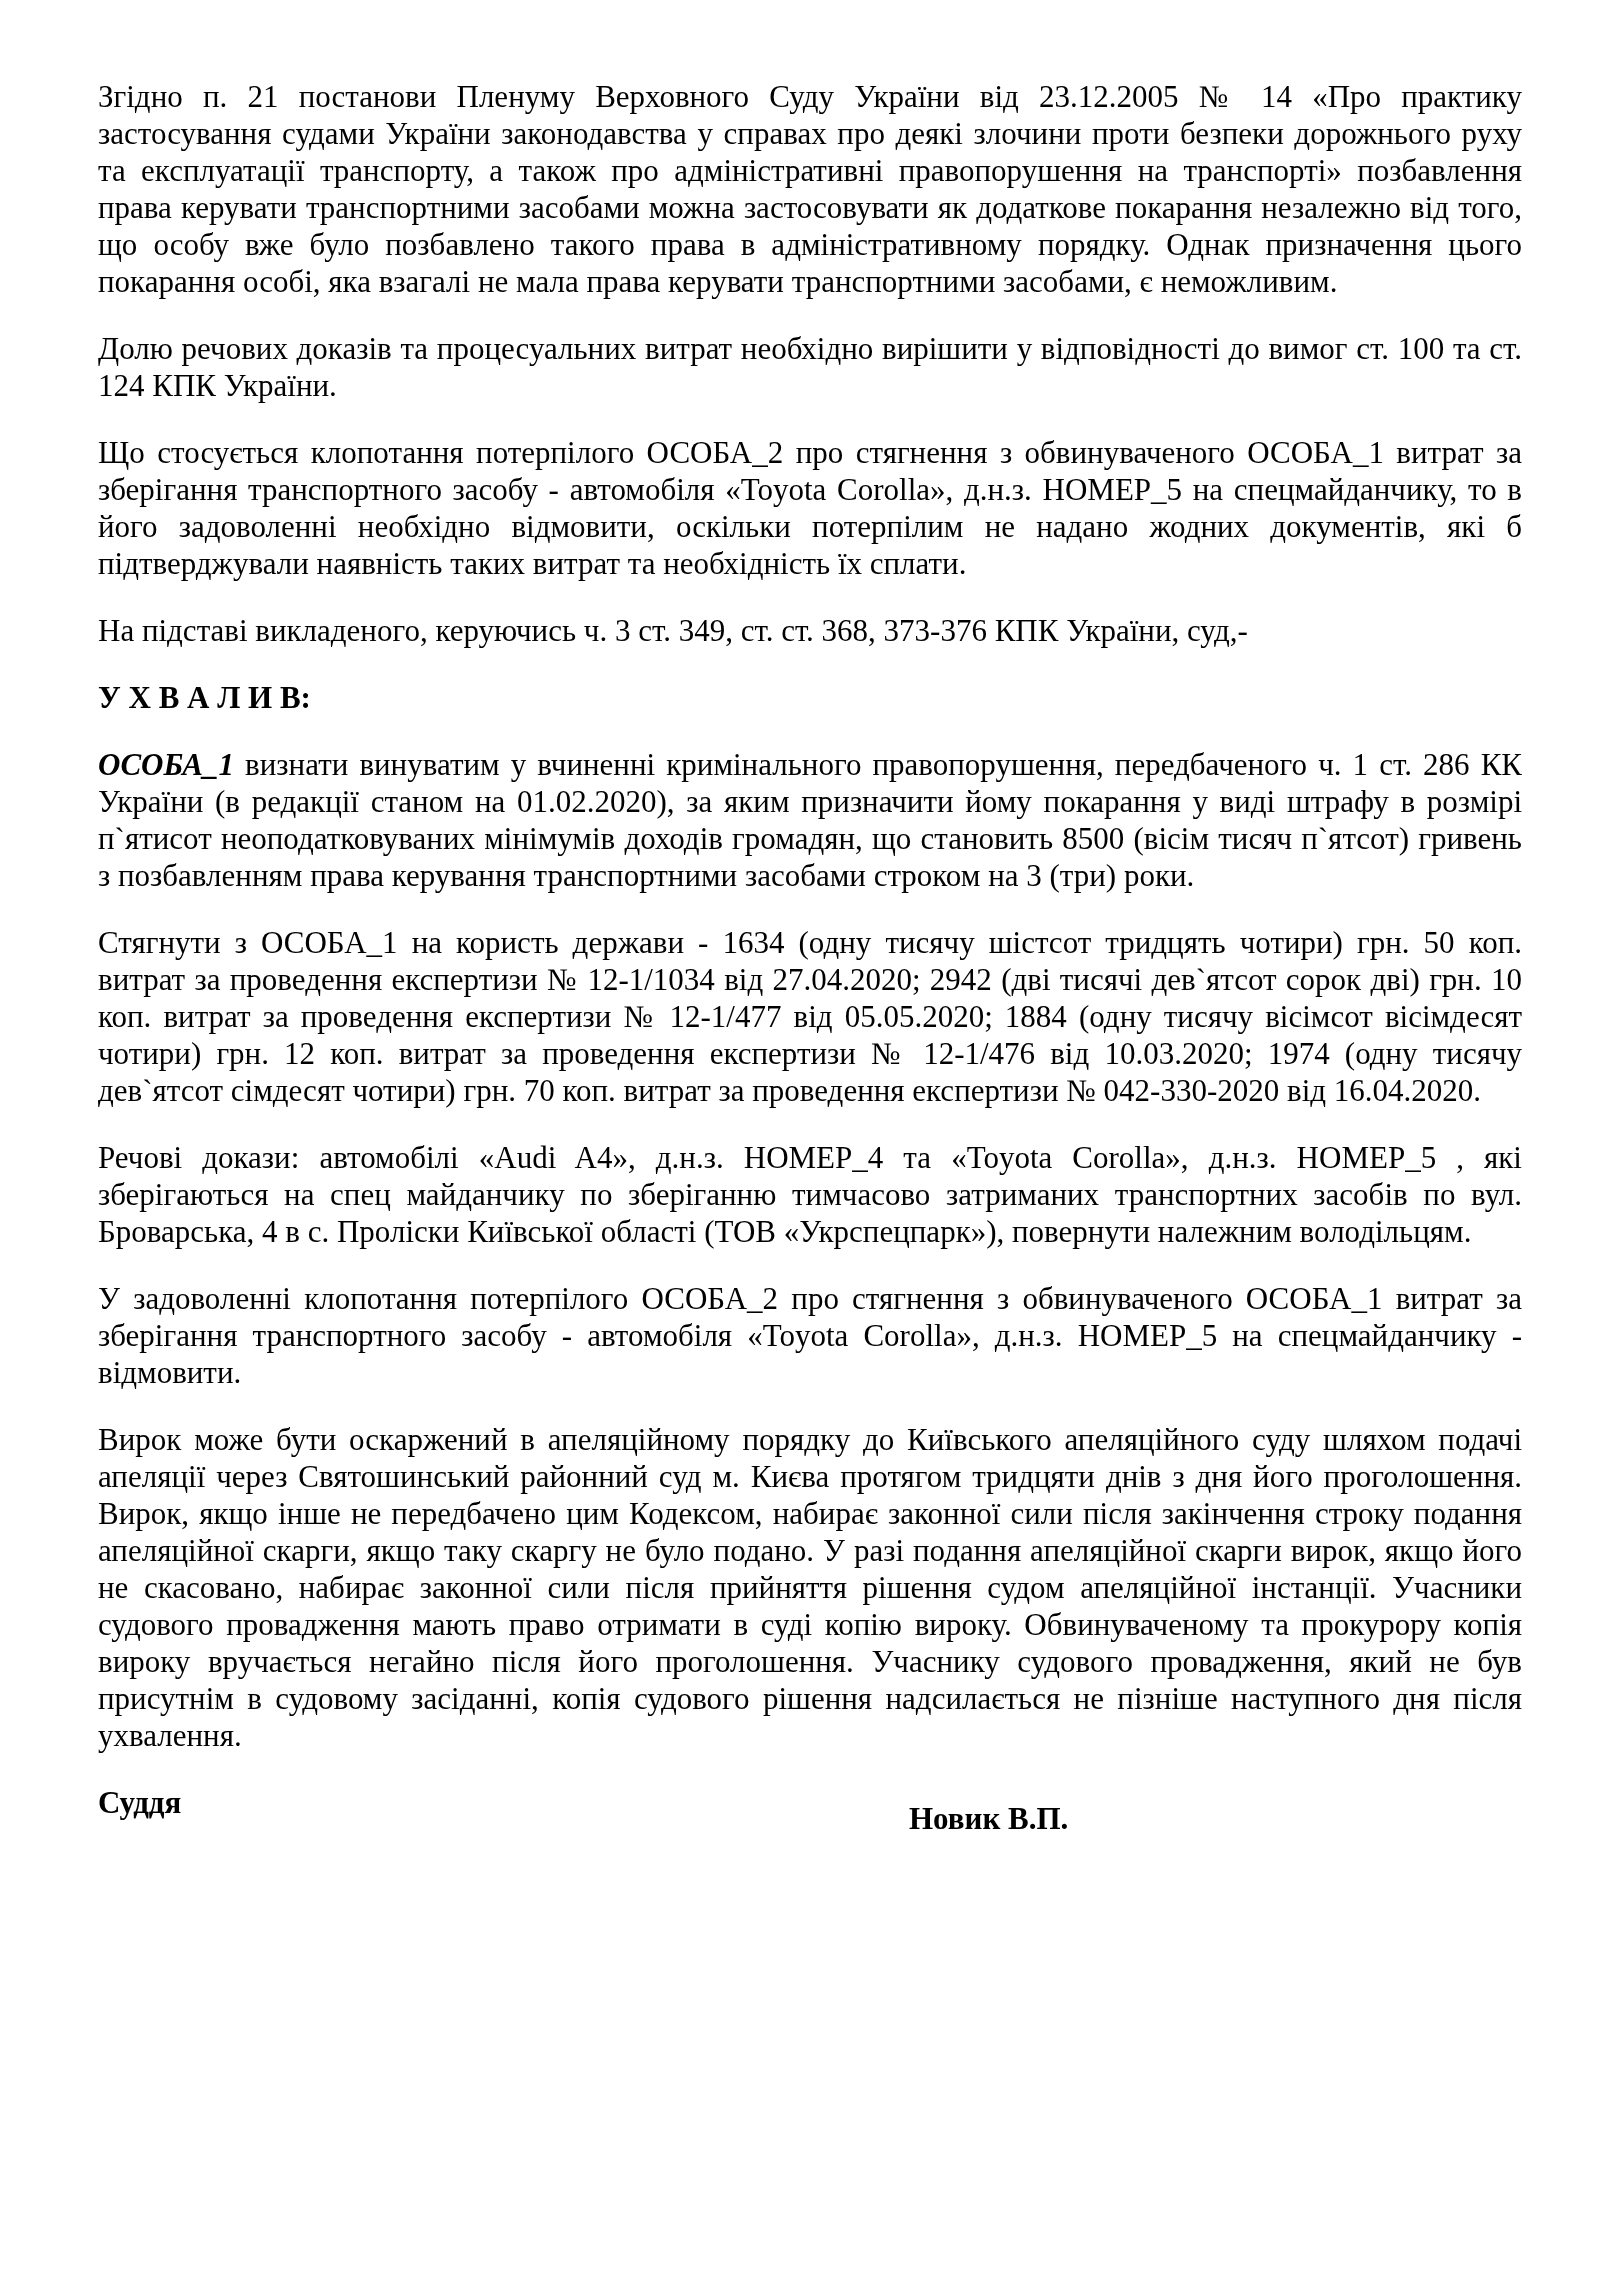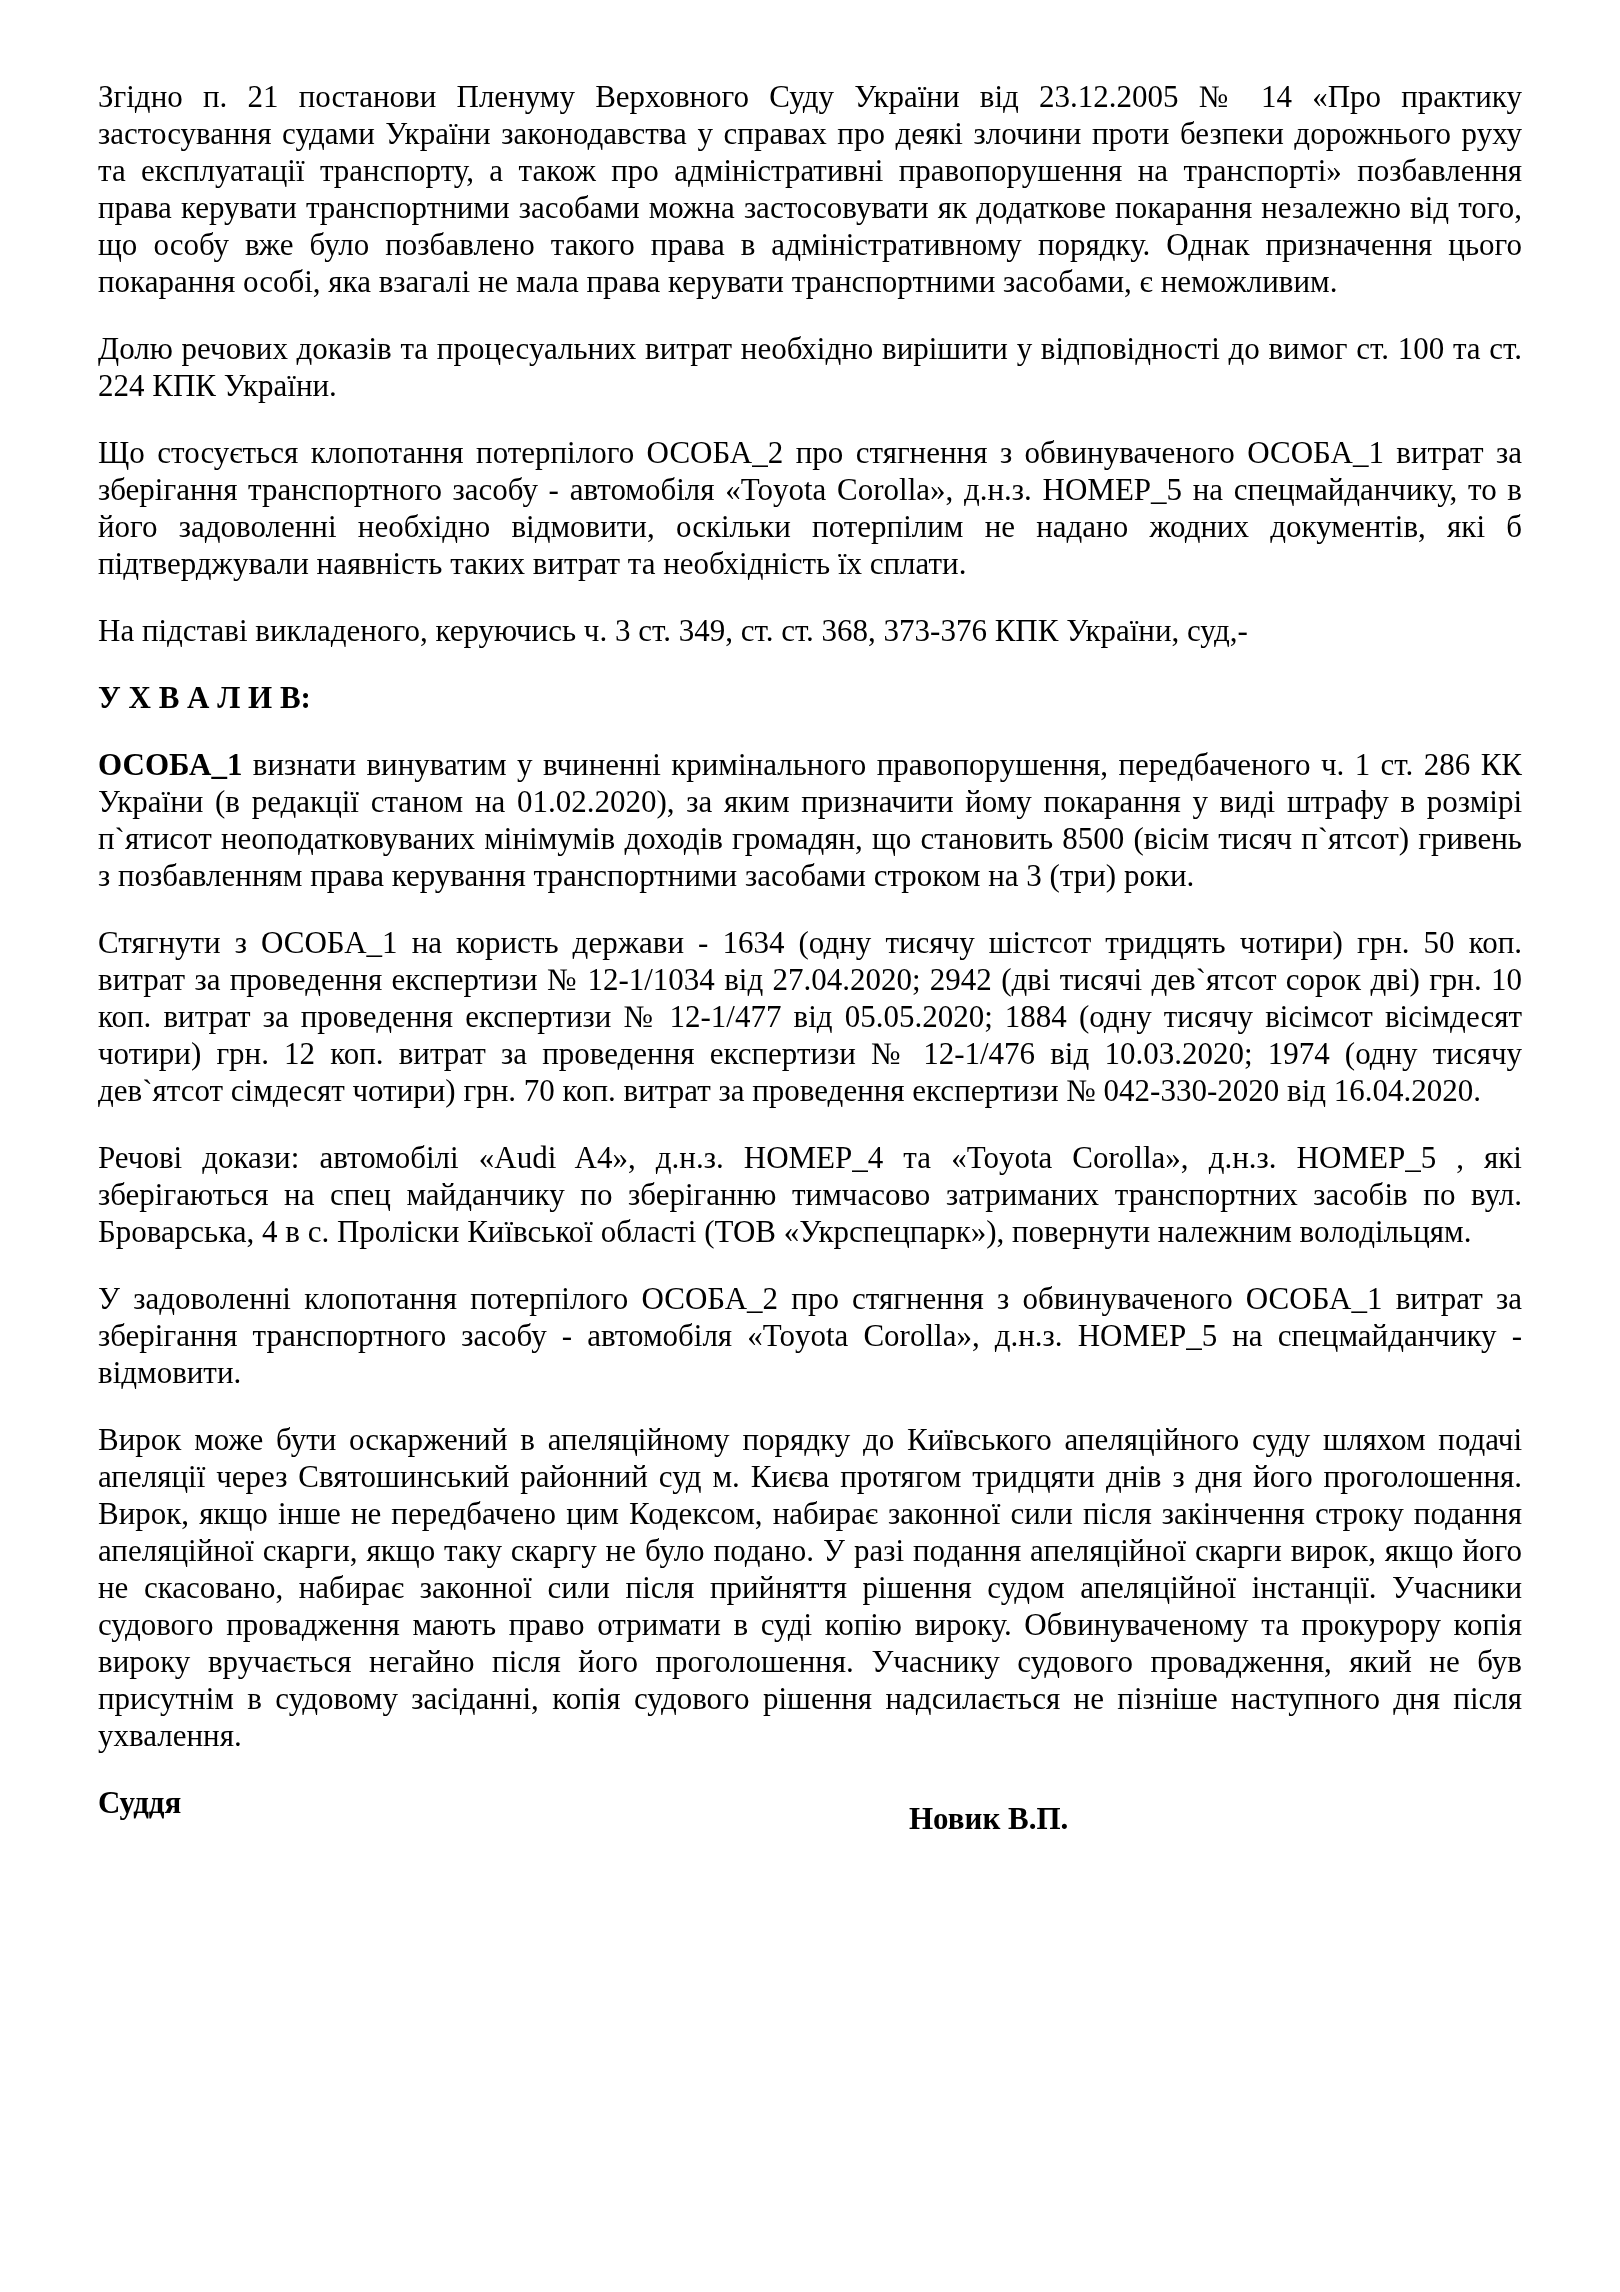--- a/index.html
+++ b/index.html
@@ -27,20 +27,21 @@
     text-align: justify;
   }
 
   .heading {
     text-align: left;
     font-weight: bold;
   }
 
   .lead-token {
     font-weight: bold;
+    font-style: italic;
   }
 
   .signature {
     position: relative;
     font-weight: bold;
     text-align: center;
     height: 37px;
   }
   .signature .sig-name {
     position: absolute;
@@ -48,21 +49,21 @@
     top: 16px;
   }
 </style>
 </head>
 <body>
 
 <div class="page">
 
   <p>Згідно п. 21 постанови Пленуму Верховного Суду України від 23.12.2005 № 14 «Про практику застосування судами України законодавства у справах про деякі злочини проти безпеки дорожнього руху та експлуатації транспорту, а також про адміністративні правопорушення на транспорті» позбавлення права керувати транспортними засобами можна застосовувати як додаткове покарання незалежно від того, що особу вже було позбавлено такого права в адміністративному порядку. Однак призначення цього покарання особі, яка взагалі не мала права керувати транспортними засобами, є неможливим.</p>
 
-  <p>Долю речових доказів та процесуальних витрат необхідно вирішити у відповідності до вимог ст. 100 та ст. 224 КПК України.</p>
+  <p>Долю речових доказів та процесуальних витрат необхідно вирішити у відповідності до вимог ст. 100 та ст. 124 КПК України.</p>
 
   <p>Що стосується клопотання потерпілого ОСОБА_2 про стягнення з обвинуваченого ОСОБА_1 витрат за зберігання транспортного засобу - автомобіля «Toyota Corolla», д.н.з. НОМЕР_5 на спецмайданчику, то в його задоволенні необхідно відмовити, оскільки потерпілим не надано жодних документів, які б підтверджували наявність таких витрат та необхідність їх сплати.</p>
 
   <p>На підставі викладеного, керуючись ч. 3 ст. 349, ст. ст. 368, 373-376 КПК України, суд,-</p>
 
   <p class="heading">У Х В А Л И В:</p>
 
   <p><span class="lead-token">ОСОБА_1</span><span> визнати винуватим у вчиненні кримінального правопорушення, передбаченого ч. 1 ст. 286 КК України (в редакції станом на 01.02.2020), за яким призначити йому покарання у виді штрафу в розмірі п`ятисот неоподатковуваних мінімумів доходів громадян, що становить 8500 (вісім тисяч п`ятсот) гривень з позбавленням права керування транспортними засобами строком на 3 (три) роки.</span></p>
 
   <p>Стягнути з ОСОБА_1 на користь держави - 1634 (одну тисячу шістсот тридцять чотири) грн. 50 коп. витрат за проведення експертизи № 12-1/1034 від 27.04.2020; 2942 (дві тисячі дев`ятсот сорок дві) грн. 10 коп. витрат за проведення експертизи № 12-1/477 від 05.05.2020; 1884 (одну тисячу вісімсот вісімдесят чотири) грн. 12 коп. витрат за проведення експертизи № 12-1/476 від 10.03.2020; 1974 (одну тисячу дев`ятсот сімдесят чотири) грн. 70 коп. витрат за проведення експертизи № 042-330-2020 від 16.04.2020.</p>

